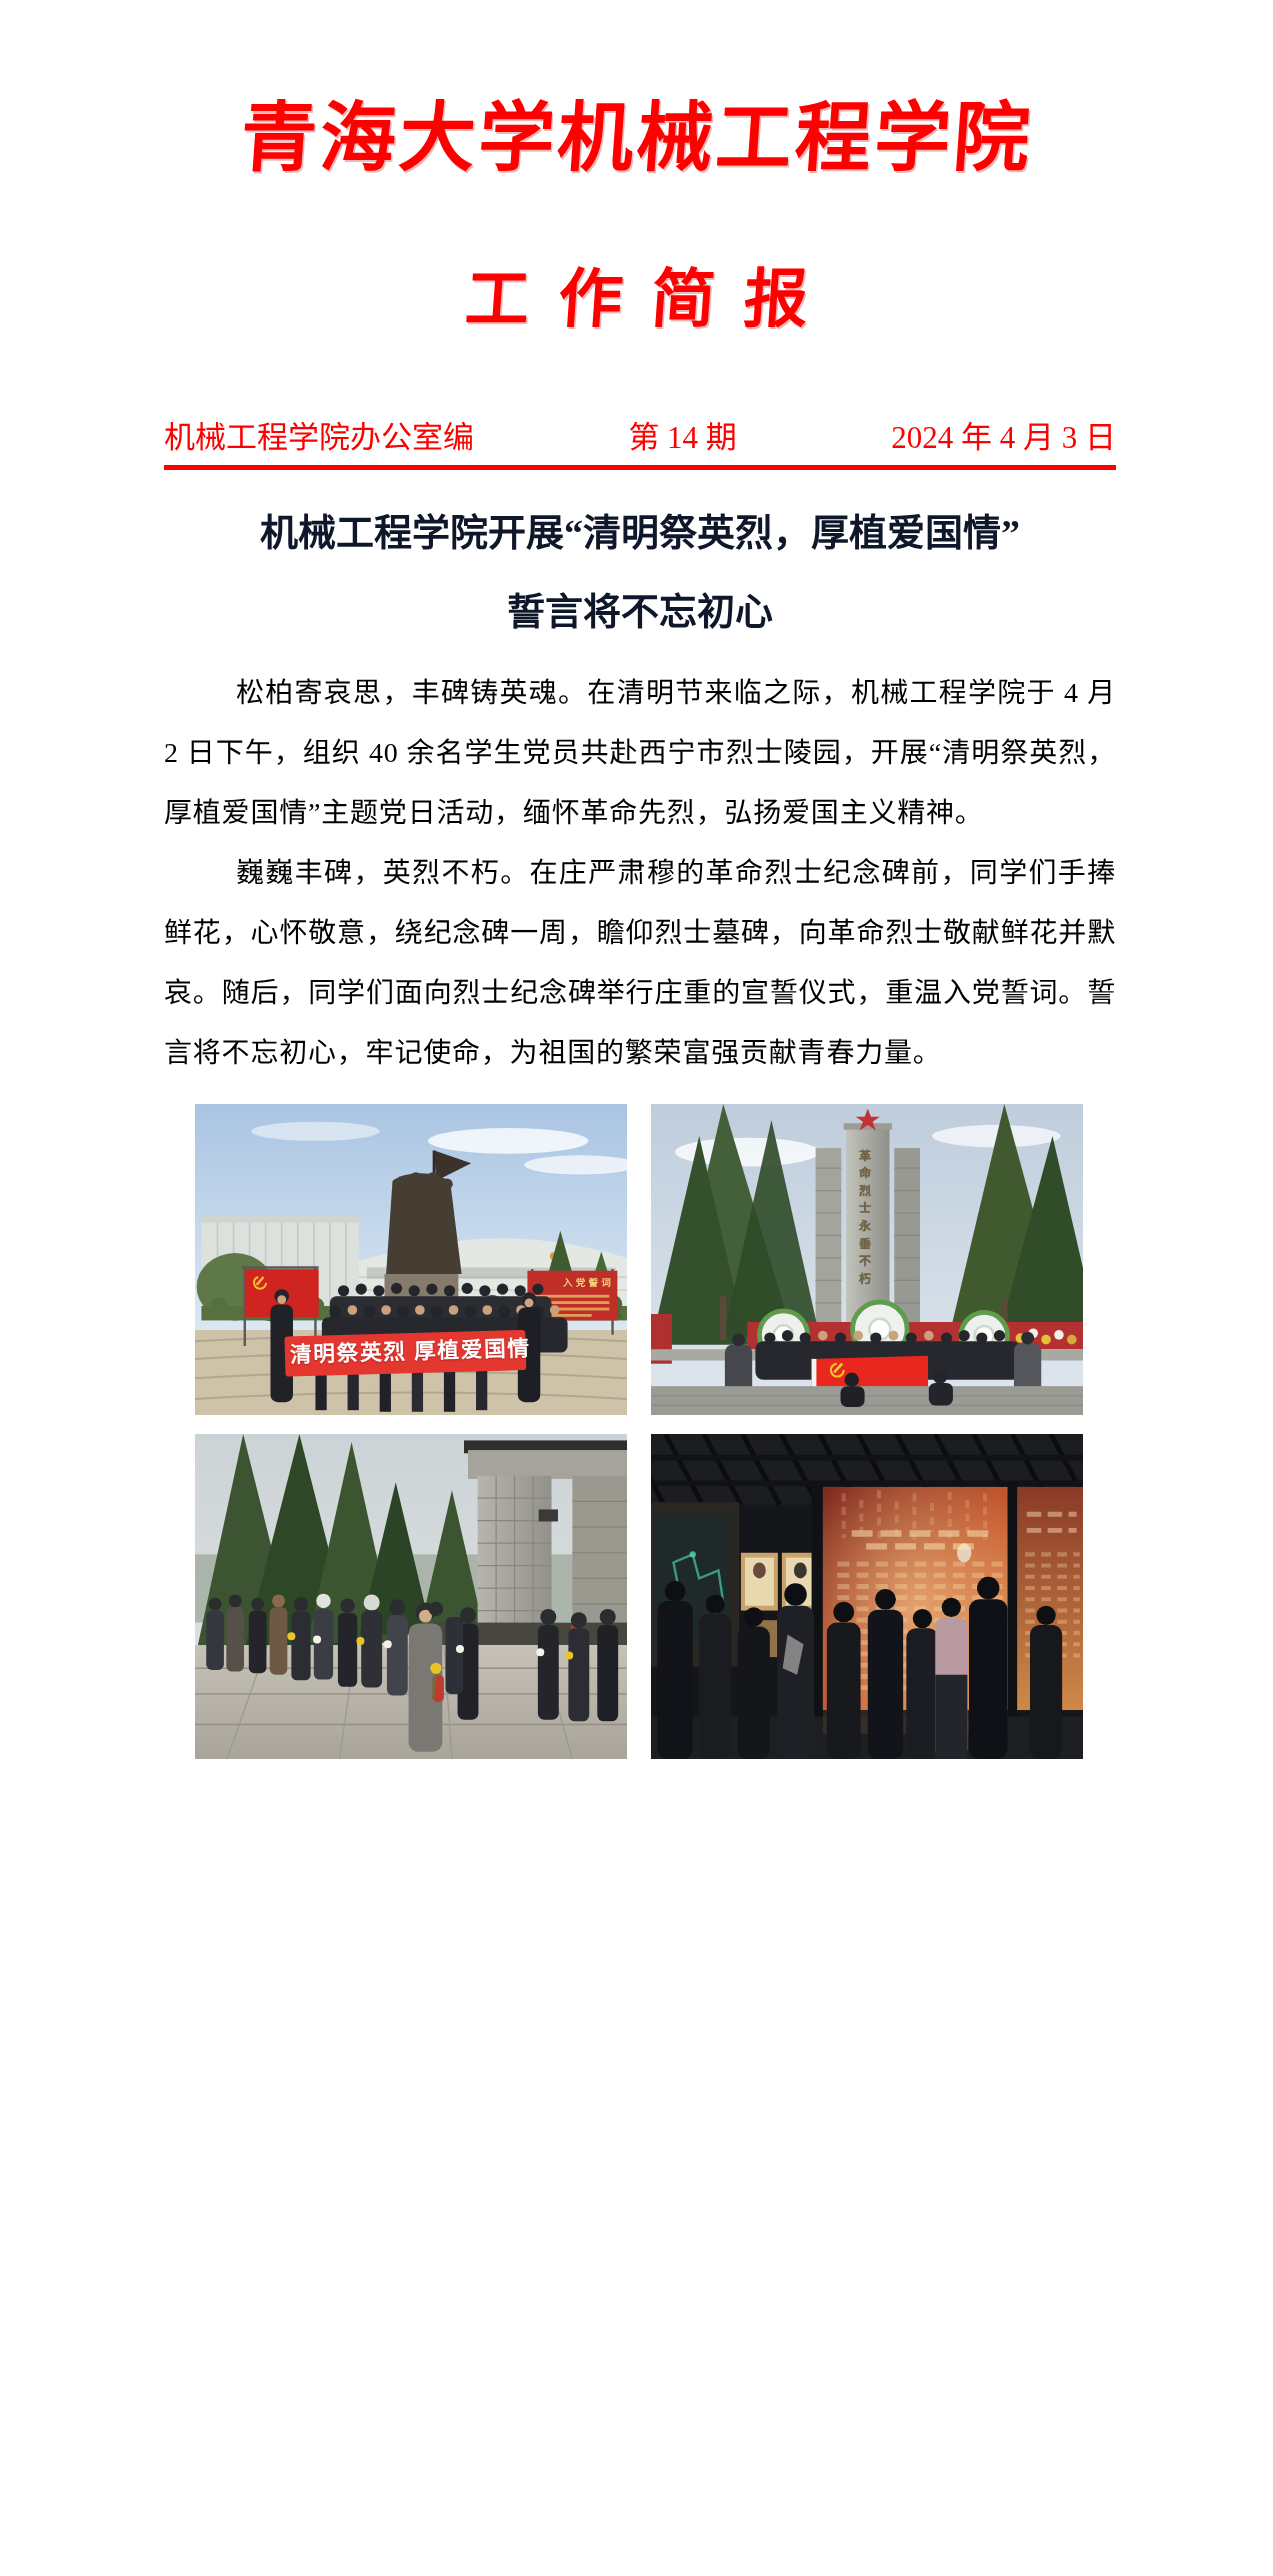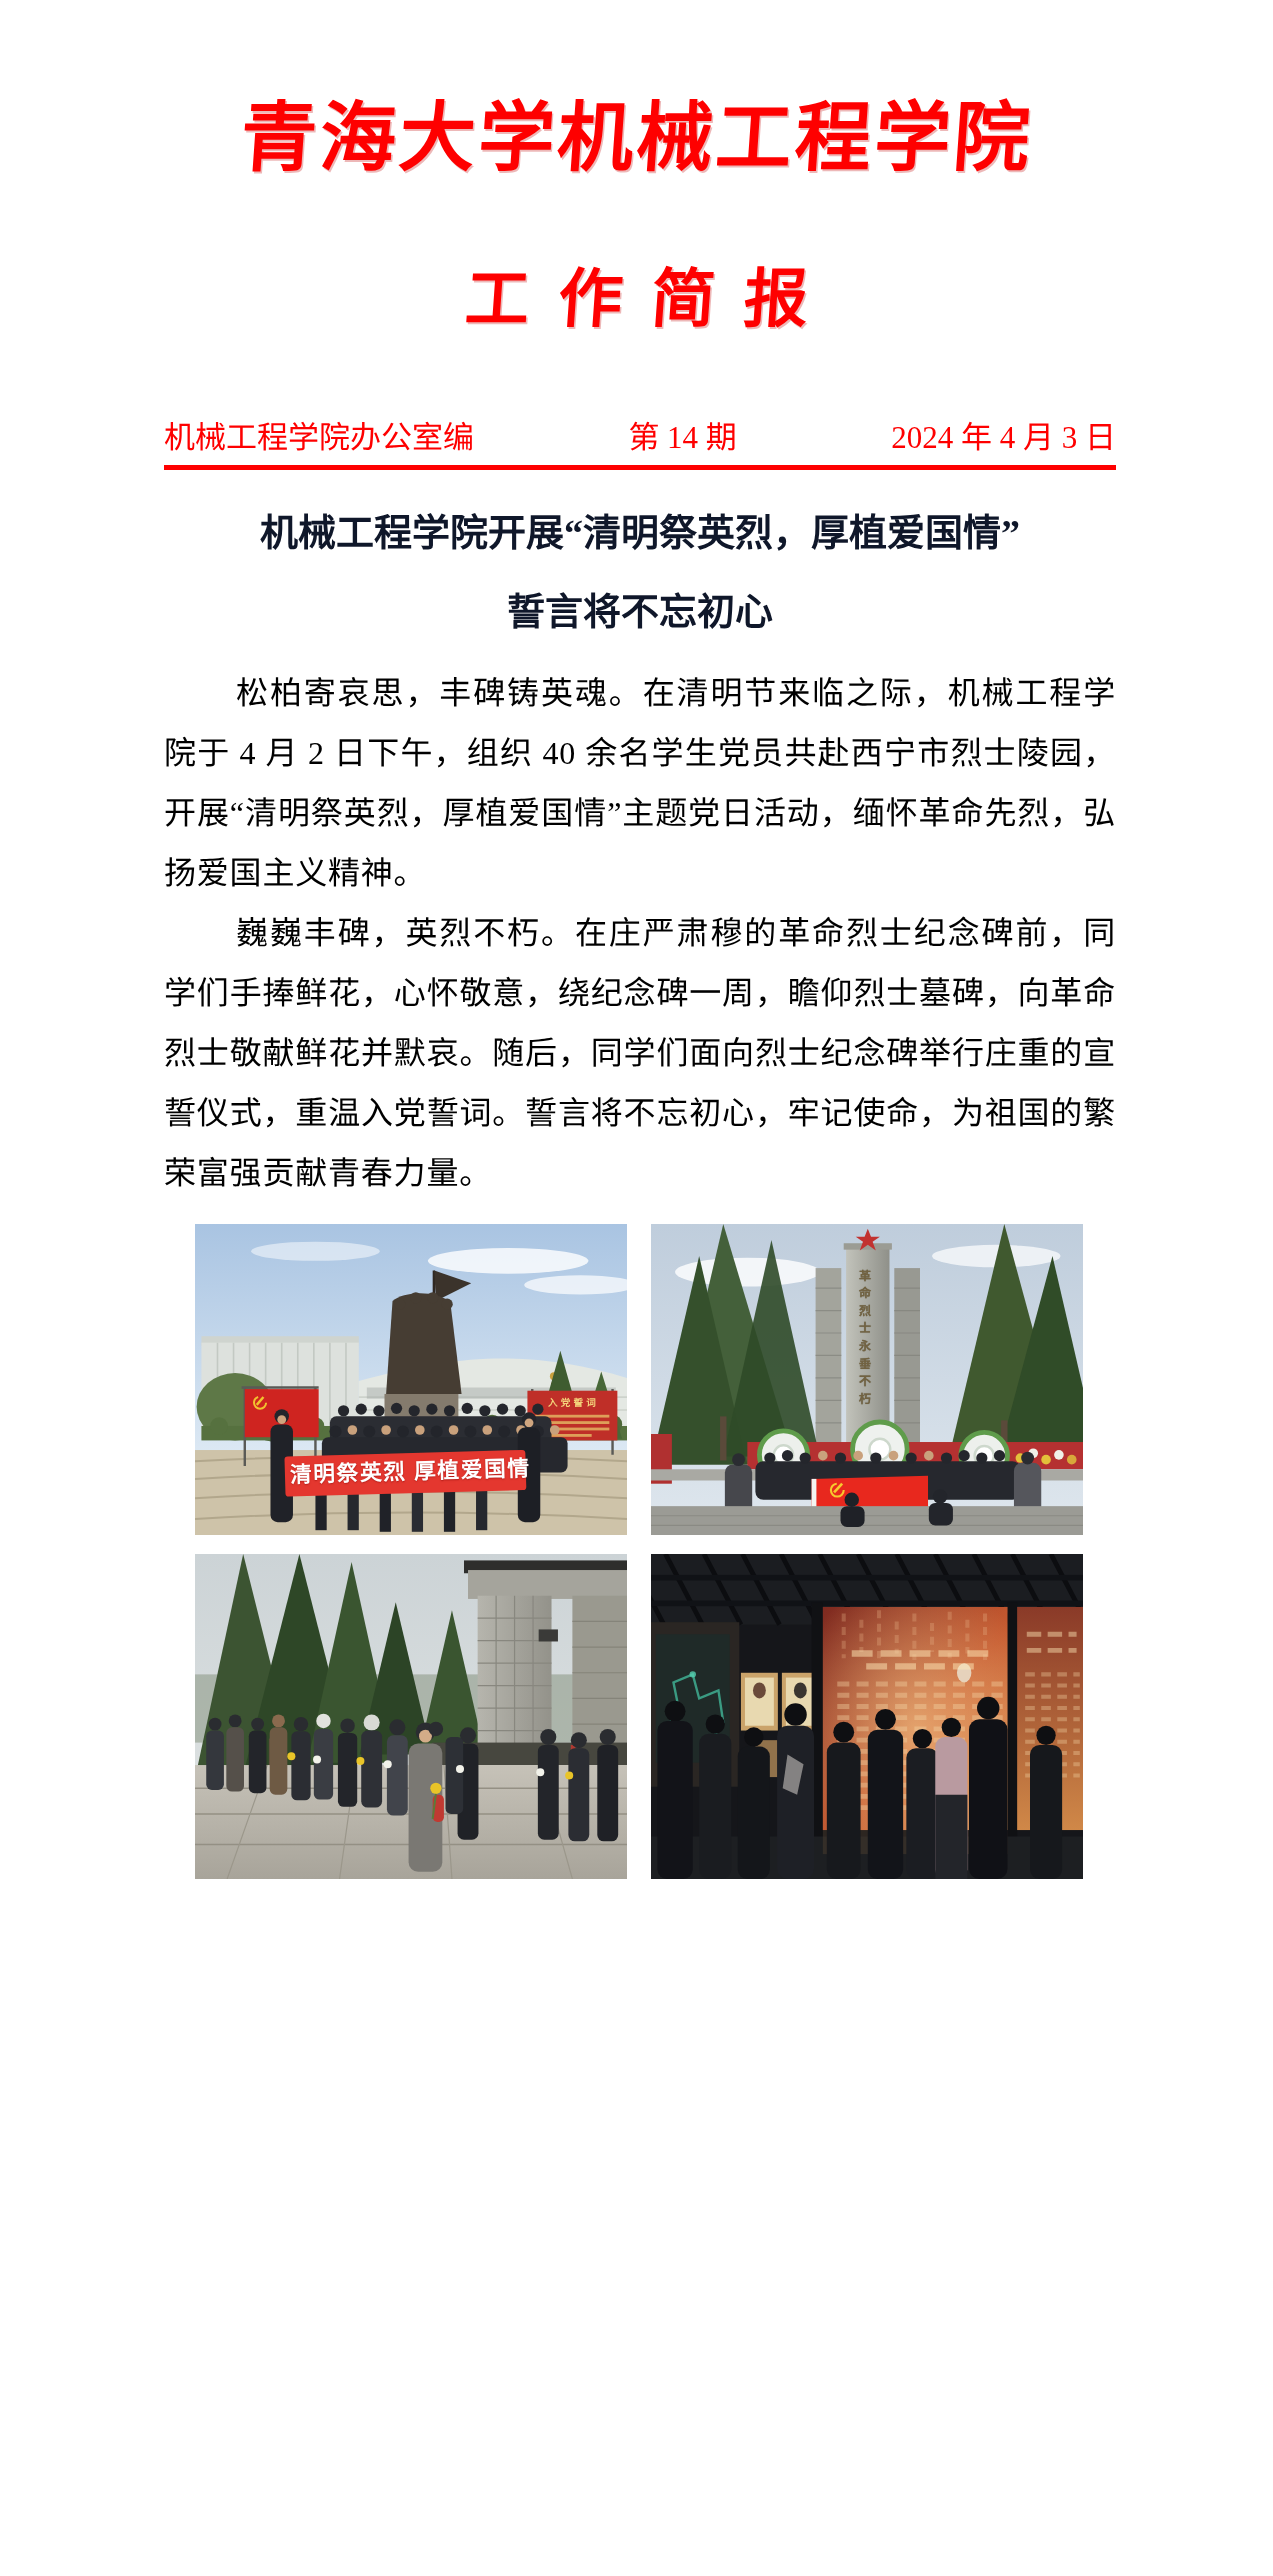--- a/index.html
+++ b/index.html
@@ -46,21 +46,21 @@
   }
   
   .art-title{
     margin:24px 0 0;
     text-align:center;
     font-size:38px;line-height:79px;
     font-weight:bold;color:#0f172a;
   }
   .body-text p{
     margin:0;
-    font-size:32px;line-height:60px;
+    font-size:28px;line-height:60px;
     text-align:justify;text-indent:72px;
     letter-spacing:0.8px;
   }
   .body-text p.first{margin-top:11.2px;}
   .body-text p.closing{margin-top:32px;}
   
   .photo-grid{
     margin:21px 0 0 30.5px;
     display:grid;
     grid-template-columns:432px 432px;
@@ -76,21 +76,21 @@
       font-family:"Liberation Sans","DejaVu Sans",sans-serif;}
   #p1-banner{
     left:95px;top:230px;width:231px;
     text-align:center;
     font-size:21.7px;font-weight:bold;color:#ffffff;
     letter-spacing:1.6px;
     transform:rotate(-1.6deg);
     text-shadow:0 0.8px 1.6px rgba(130,0,0,.55);
   }
   #p1-sign{
-    left:347px;top:171px;width:64px;
+    left:362px;top:171px;width:64px;
     text-align:center;
     font-size:9.6px;font-weight:bold;color:#f3d27a;
     letter-spacing:3.2px;
   }
   #p2-monument{
     left:205px;top:45px;
     writing-mode:vertical-rl;
     font-size:12px;color:#6f5f3d;
     letter-spacing:5.6px;font-weight:bold;
     opacity:.95;

